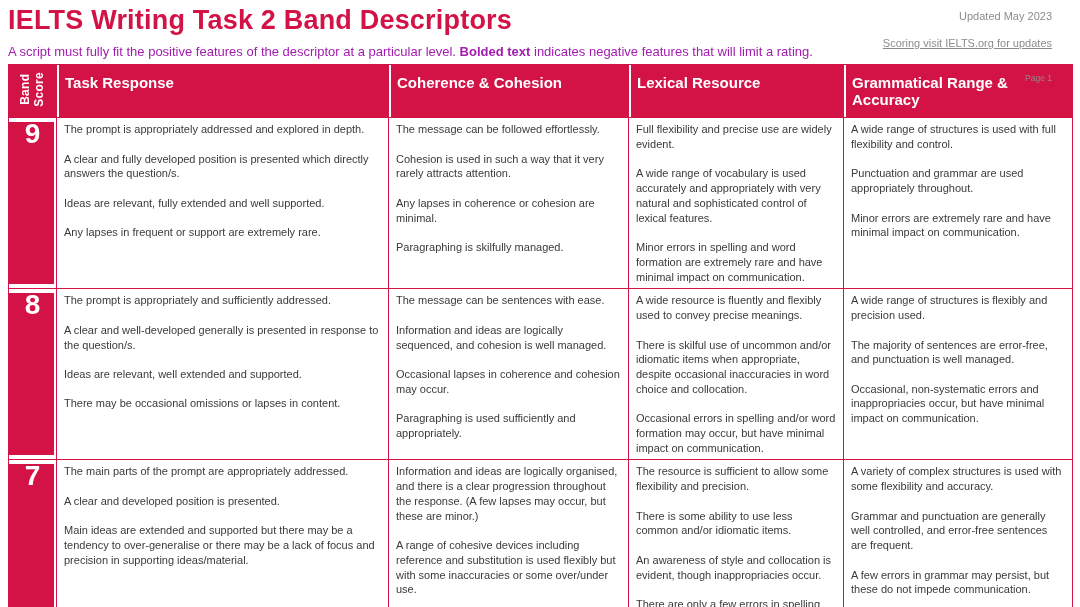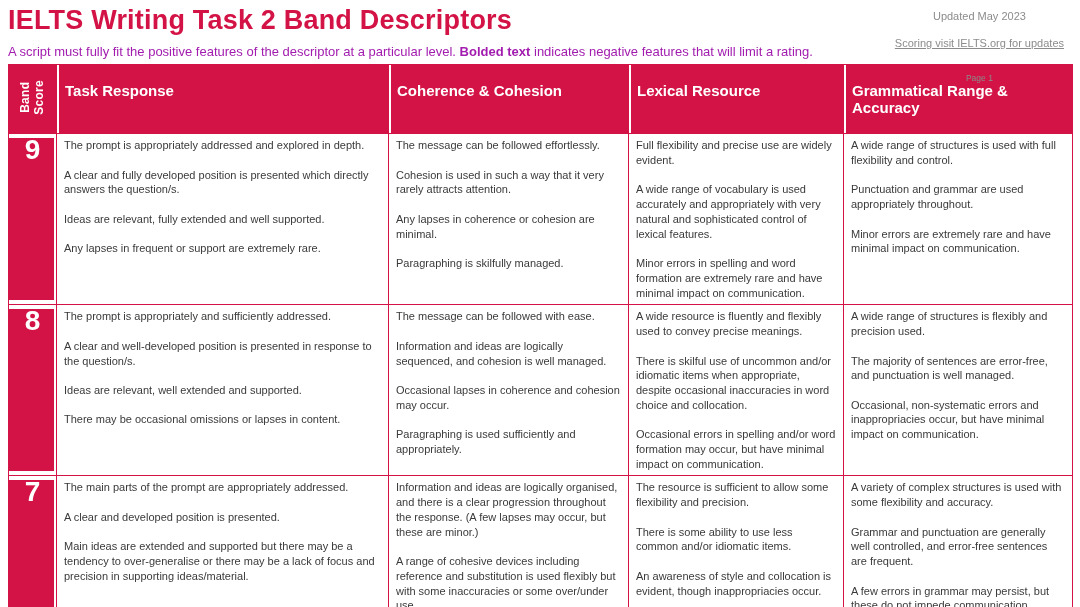--- a/index.html
+++ b/index.html
@@ -3,33 +3,33 @@
 <meta charset="utf-8">
 <style>
   * { box-sizing: border-box; margin: 0; padding: 0; }
   html, body { width: 1080px; height: 607px; background: #fff; overflow: hidden; }
   body { font-family: "Liberation Sans", sans-serif; color: #3a3a3a; position: relative; }
 
   .page-header { position: relative; padding: 4px 8px 0 8px; }
   .page-title { color: #d31245; font-size: 27px; font-weight: bold; letter-spacing: 0.2px; line-height: 1.25; }
   .page-subtitle { color: #d31245; font-size: 17px; font-weight: bold; margin-top: 8px; }
 
-  .meta { position: absolute; top: 10px; right: 16px; text-align: center; color: #8c8c8c; }
+  .meta { position: absolute; top: 10px; right: 28px; text-align: right; color: #8c8c8c; }
   .meta-updated { font-size: 11px; }
   .meta-link { font-size: 11px; margin-top: 15px; text-decoration: underline; color: #8c8c8c; display: block; cursor: pointer; }
   .meta-page { font-size: 8.5px; margin-top: 24px; }
 
   .intro { padding: 6px 8px 5px 8px; font-size: 13px; color: #a21caf; }
   .intro b { font-weight: bold; }
 
   table.band-table { border-collapse: collapse; table-layout: fixed; width: 1064px; margin-left: 8px; }
   table.band-table th, table.band-table td { border: 1px solid #d31245; vertical-align: top; }
 
   thead th { background: #d31245; color: #fff; font-size: 15px; font-weight: bold; text-align: left;
-             padding: 17px 8px; height: 43px; line-height: 1.15;
+             padding: 9px 8px; height: 43px; line-height: 1.15;
              box-shadow: inset 2px 0 0 #fff; }
   thead th.band-head { box-shadow: none; vertical-align: middle; text-align: center; padding: 2px; }
   .band-head span { writing-mode: vertical-rl; transform: rotate(180deg); white-space: pre-line;
                     font-size: 12px; line-height: 1.15; letter-spacing: 0.3px; display: inline-block; }
 
   td.band-cell { background: #d31245; color: #fff; text-align: center; vertical-align: middle;
                  font-size: 28px; font-weight: bold;
                  box-shadow: inset 0 4px 0 #fff, inset 0 -4px 0 #fff, inset -2px 0 0 #fff; }
 
   td.desc-cell { background: #fff; padding: 4px 7px 4px 7px; font-size: 11px; line-height: 1.34;
@@ -96,26 +96,26 @@
       <td class="desc-cell">A wide range of structures is used with full flexibility and control.
 
 Punctuation and grammar are used appropriately throughout.
 
 Minor errors are extremely rare and have minimal impact on communication.</td>
     </tr>
     <tr class="row-8">
       <td class="band-cell">8</td>
       <td class="desc-cell">The prompt is appropriately and sufficiently addressed.
 
-A clear and well-developed position is presented in response to the question/s.
+A clear and well-developed generally is presented in response to the question/s.
 
 Ideas are relevant, well extended and supported.
 
 There may be occasional omissions or lapses in content.</td>
-      <td class="desc-cell">The message can be followed with ease.
+      <td class="desc-cell">The message can be sentences with ease.
 
 Information and ideas are logically sequenced, and cohesion is well managed.
 
 Occasional lapses in coherence and cohesion may occur.
 
 Paragraphing is used sufficiently and appropriately.</td>
       <td class="desc-cell">A wide resource is fluently and flexibly used to convey precise meanings.
 
 There is skilful use of uncommon and/or idiomatic items when appropriate, despite occasional inaccuracies in word choice and collocation.
 

